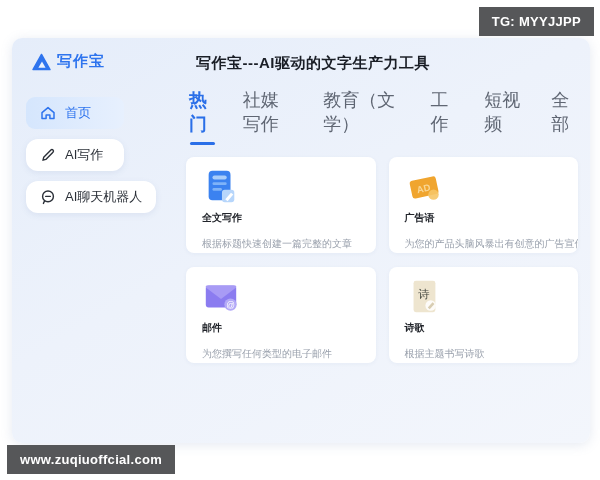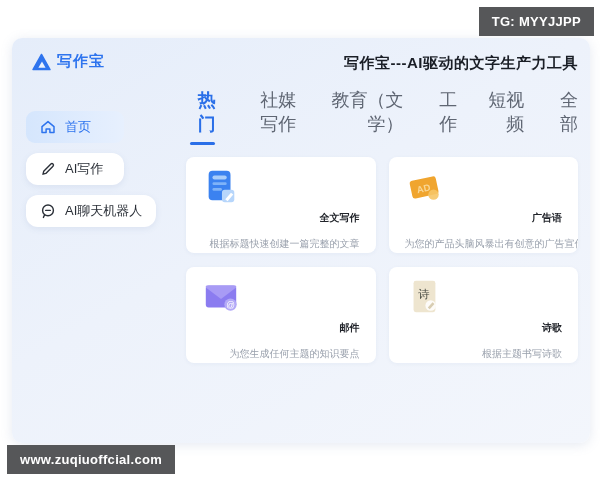--- a/index.html
+++ b/index.html
@@ -1,36 +1,36 @@
 <!DOCTYPE html>
 <html><head>
 <meta charset="utf-8">
 <style>
   * { margin:0; padding:0; box-sizing:border-box; }
   html,body { width:600px; height:480px; overflow:hidden; background:#ffffff;
     font-family:"Liberation Sans","DejaVu Sans",sans-serif; }
-  .stage { position:relative; width:596px; height:480px; background:#ffffff;text-align:right; }
+  .stage { position:relative; width:596px; height:480px; background:#ffffff; }
 
   
   .badge { position:absolute; background:#565759; color:#ffffff; font-weight:700;
     font-size:13px; padding:7px 13px; letter-spacing:0.3px; z-index:30; }
   .badge.tg { top:7px; right:2px; }
   .badge.url { left:7px; top:445px; }
 
   
   .window { position:absolute; left:12px; top:38px; width:578px; height:405px;
     border-radius:10px; overflow:hidden;
     background:linear-gradient(150deg,#e5edfa 0%,#edf2fb 45%,#f3f6fc 100%);
     box-shadow:0 2px 12px rgba(110,135,175,0.18); }
 
   
   .sidebar { position:absolute; left:0; top:0; bottom:0; width:152px; }
   .logo { display:flex; align-items:center; gap:6px; margin:14px 0 0 20px; }
   .logo-text { color:#2e74ee; font-weight:800; font-size:15px; letter-spacing:1px; }
-  .nav { margin-top:40px; }
+  .nav { margin-top:26px; }
   .nav-item { display:flex; align-items:center; gap:9px; height:32px;
     border-radius:9px; padding:0 14px; margin:0 0 10px 14px; width:fit-content;
     min-width:98px; font-size:13px; cursor:pointer; }
   .nav-item.active { background:linear-gradient(90deg,#d5e6fd,#e7f0fe);
     color:#2e74ee; }
   .nav-item.plain { background:#ffffff; color:#2b3038;
     box-shadow:0 2px 6px rgba(80,110,160,0.10);border-radius:12px; }
 
   
   .main { position:absolute; left:152px; top:0; right:0; bottom:0;
@@ -152,21 +152,21 @@
           <div class="card-icon">
             <svg width="38" height="38" viewBox="0 0 40 40">
               <rect x="4" y="8" width="32" height="23" rx="3" fill="#8b7cf0"></rect>
               <path d="M4 10 L20 22 L36 10 L36 8.5 Q36 8 35 8 L5 8 Q4 8 4 8.5 Z" fill="#a89bf5"></path>
               <path d="M4 31 L15 20 M36 31 L25 20" stroke="#7labee" stroke-width="0"></path>
               <circle cx="30" cy="28" r="6.5" fill="#b3a9f7"></circle>
               <text x="30" y="31.5" text-anchor="middle" font-size="9" fill="#ffffff" font-family="Liberation Sans, sans-serif">@</text>
             </svg>
           </div>
           <div class="card-title">邮件</div>
-          <div class="card-desc">为您生成任何主题的知识要点</div>
+          <div class="card-desc">为您撰写任何类型的电子邮件</div>
         </div>
 
 
         <div class="card">
           <div class="card-icon">
             <svg width="38" height="38" viewBox="0 0 40 40">
               <rect x="9" y="3" width="23" height="33" rx="2.5" fill="#eee5cf"></rect>
               <text x="14" y="21" font-size="12" fill="#42463d" font-family="DejaVu Sans, sans-serif">诗</text>
               <circle cx="27" cy="29" r="5.5" fill="#ffffff" opacity="0.85"></circle>
               <path d="M24 31 l5 -5.5 2 1.8 -5 5.5 z" fill="#d8cdb2"></path>

